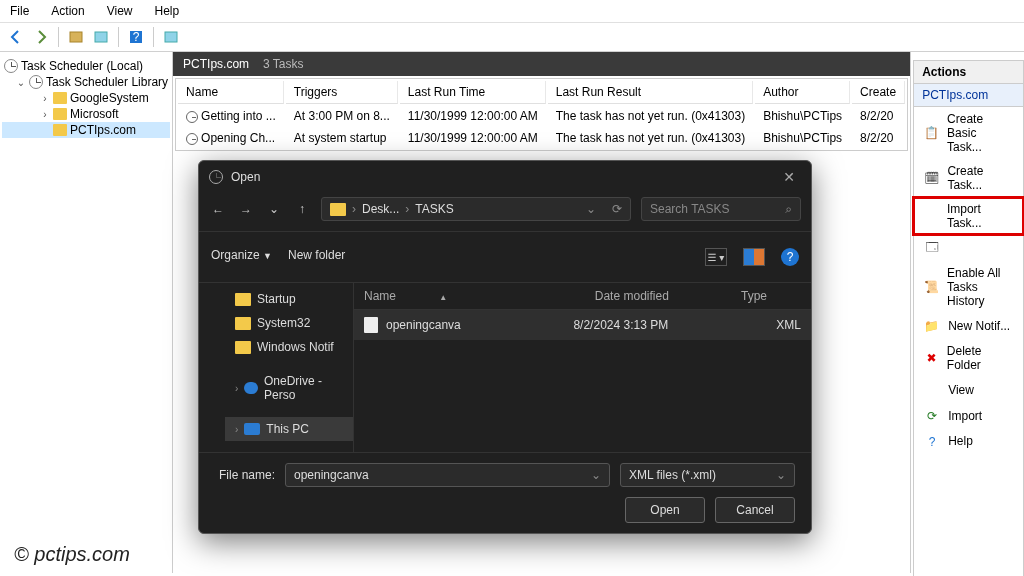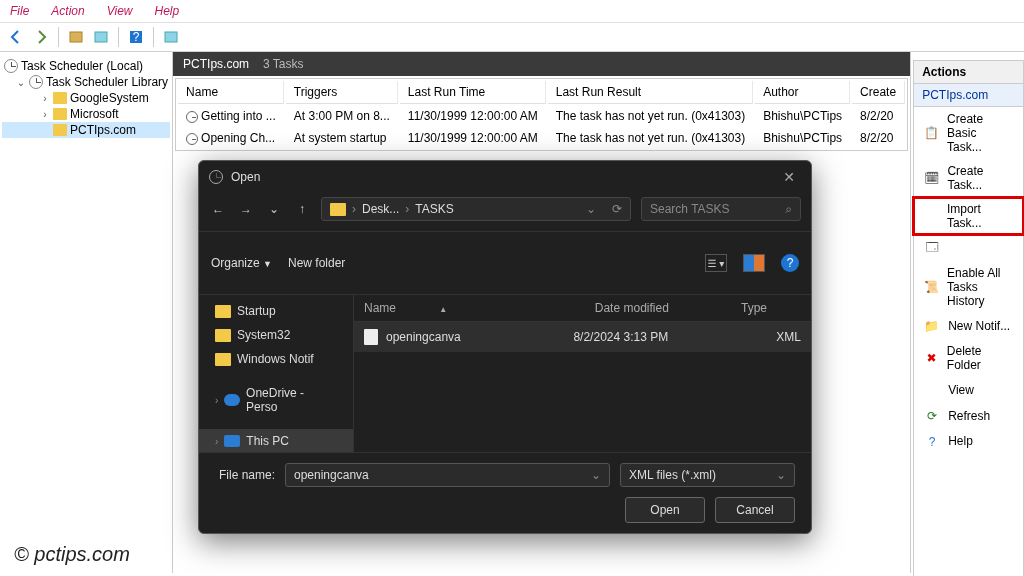--- a/index.html
+++ b/index.html
@@ -1,19 +1,19 @@
 <!DOCTYPE html>
 <html><head>
 <meta charset="utf-8">
 <style>
 * { box-sizing: border-box; margin: 0; padding: 0; font-family: "Segoe UI", Tahoma, sans-serif; font-size: 12px; }
 body { width: 1024px; height: 576px; background: #fff; overflow: hidden; position: relative; }
 
 .menubar { display: flex; gap: 22px; padding: 4px 10px; border-bottom: 1px solid #e0e0e0; }
-.menubar span { color: #be185d; font-style: italic; }
+.menubar span { color: #000000; }
 .toolbar { display: flex; align-items: center; gap: 3px; padding: 3px 5px; border-bottom: 1px solid #d0d0d0; }
 .toolbar .sep { width: 1px; height: 20px; background: #ccc; margin: 0 3px; }
 .toolbar-btn { width: 22px; height: 22px; display: flex; align-items: center; justify-content: center; border: 1px solid transparent; }
 .toolbar-btn svg { width: 16px; height: 16px; }
 
 .main { display: flex; height: calc(100% - 55px); }
 
 .tree { width: 185px; border-right: 1px solid #ccc; padding: 6px 2px; }
 .tree-row { display: flex; align-items: center; gap: 3px; padding: 1px 2px; white-space: nowrap; }
 .tree-row.sel { background: #cce8ff; }
@@ -43,26 +43,26 @@
 
 
 .dialog { position: absolute; left: 198px; top: 160px; width: 614px; height: 374px; background: #202020; color: #ddd; border: 1px solid #555; border-radius: 6px; box-shadow: 0 8px 30px rgba(0,0,0,.5); display:flex; flex-direction:column; }
 .dlg-title { display: flex; align-items: center; padding: 8px 10px; gap:8px; }
 .dlg-title .spacer { flex: 1; }
 .dlg-close { width: 24px; text-align: center; color: #aaa; font-size: 14px; }
 .dlg-nav { display: flex; align-items: center; gap: 10px; padding: 4px 10px 10px; }
 .nav-arrow { color: #ccc; width: 18px; text-align: center; }
 .breadcrumb { flex: 1; display: flex; align-items: center; gap: 6px; background: #2b2b2b; border: 1px solid #444; padding: 4px 8px; border-radius: 3px; }
 .search-box { width: 160px; background: #2b2b2b; border: 1px solid #444; padding: 4px 8px; border-radius: 3px; color: #888; display:flex; justify-content:space-between; align-items:center;}
-.dlg-toolbar { display: flex; align-items: center; padding: 22px 12px; gap: 16px; border-top: 1px solid #333; }
+.dlg-toolbar { display: flex; align-items: flex-start; padding: 16px 12px; gap: 16px; border-top: 1px solid #333; }
 .dlg-toolbar .spacer { flex: 1; }
 .view-ico { width: 22px; height: 18px; border: 1px solid #555; display:flex; align-items:center; justify-content:center; color:#ccc; font-size:10px;}
 .dlg-body { flex: 1; display: flex; border-top: 1px solid #333; border-bottom: 1px solid #333; overflow:hidden;}
 .dlg-tree { width: 155px; border-right: 1px solid #333; padding: 4px 0; }
-.dlg-tree-row { display: flex; align-items: center; gap: 6px; padding: 5px 16px; }
+.dlg-tree-row { display: flex; align-items: center; gap: 6px; padding: 5px 10px; margin-left: 26px; }
 .dlg-tree-row.sel { background: #3a3a3a; }
 .yfolder { width: 16px; height: 13px; background: #f3c94a; border-radius: 1px; }
 .cloud { width: 16px; height: 12px; background: #2b7cd3; border-radius: 6px; }
 .pc { width: 16px; height: 12px; background: #2b7cd3; border-radius: 2px; }
 .file-list { flex: 1; }
 .fl-header { display: flex; padding: 6px 10px; color: #aaa; border-bottom: 1px solid #333; }
 .fl-header .c1 { flex: 1.5; } .fl-header .c2 { flex: 1.2; margin-left: 48px; } .fl-header .c3 { width: 60px; text-align:left;}
 .fl-row { display: flex; padding: 7px 10px; background: #2f2f2f; align-items:center; }
 .fl-row .c1 { flex: 1.5; display:flex; gap:8px; align-items:center;} .fl-row .c2 { flex: 1.2; } .fl-row .c3 { width: 60px; text-align:right;}
 .file-ico { width: 14px; height: 16px; background: #eee; border-radius: 1px; }
@@ -215,21 +215,21 @@
     <div class="action-item">
         <span class="act-ico" style="color:#d00">✖</span>
         <span>Delete Folder</span>
       </div>
     <div class="action-item">
         <span class="act-ico"></span>
         <span>View</span>
       </div>
     <div class="action-item">
         <span class="act-ico" style="color:#2a7e2a">⟳</span>
-        <span>Refresh</span>
+        <span>Import</span>
       </div>
     <div class="action-item">
         <span class="act-ico" style="color:#1e74d2">?</span>
         <span>Help</span>
       </div>
   </div>
 </div>
 
 <div class="dialog">
   <div class="dlg-title">

